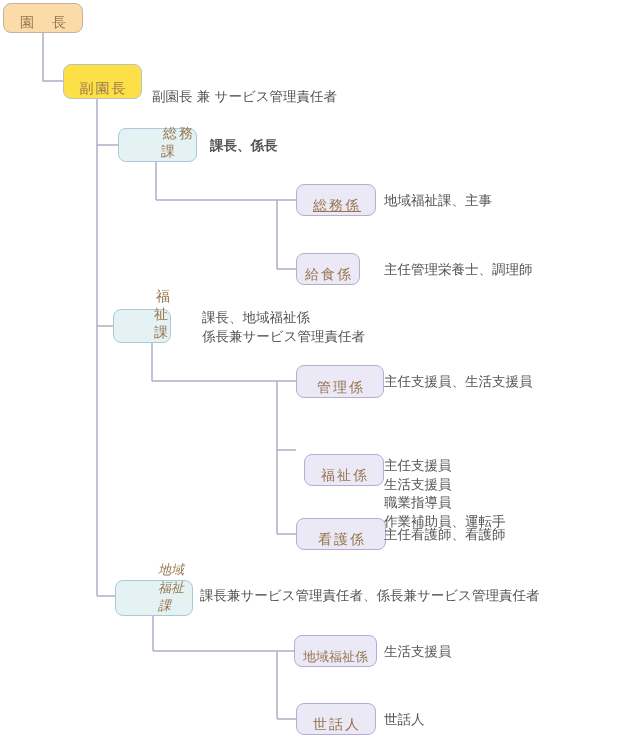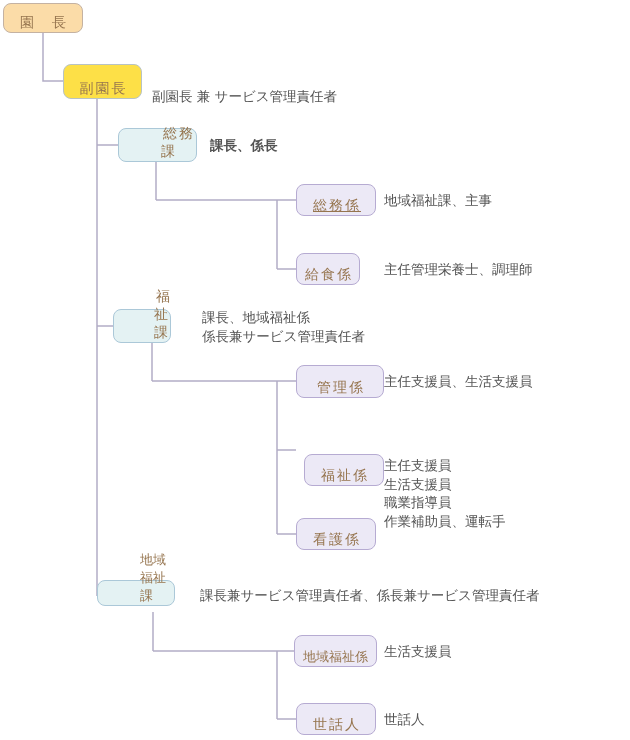--- a/index.html
+++ b/index.html
@@ -104,25 +104,26 @@
   <div class="desc" style="left:384px; top:372px;">主任支援員、生活支援員</div>
 
   <div class="node section" style="left:304px; top:434px; width:80px; height:32px;margin-top:20px;">
     <span>福祉係</span>
   </div>
   <div class="desc" style="left:384px; top:430px;margin-top:26px;">主任支援員
 生活支援員
 職業指導員
 作業補助員、運転手</div>
 
-  <div class="node section" style="left:296px; top:518px; width:80px; height:32px;">
+  <div class="node section" style="left:296px; top:518px; width:90px; height:32px;">
     <span>看護係</span>
   </div>
+  <div class="desc" style="left:384px; top:525px;">主任看護師、看護師</div>
 
-  <div class="node division tight" style="left:97px; top:580px; width:78px; height:26px;">
+  <div class="node division tight" style="left:115px; top:580px; width:78px; height:36px;font-style:italic;">
     <span>地域福祉課</span>
   </div>
   <div class="desc" style="left:200px; top:586px;">課長兼サービス管理責任者、係長兼サービス管理責任者</div>
 
   <div class="node section tight" style="left:294px; top:635px; width:83px; height:32px;">
     <span>地域福祉係</span>
   </div>
   <div class="desc" style="left:384px; top:642px;">生活支援員</div>
 
   <div class="node section" style="left:296px; top:703px; width:80px; height:32px;">

